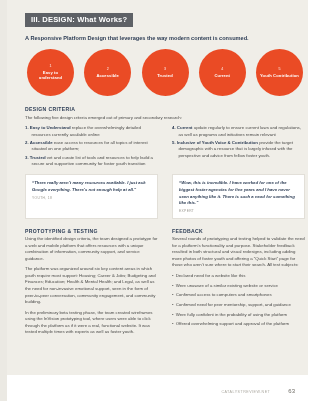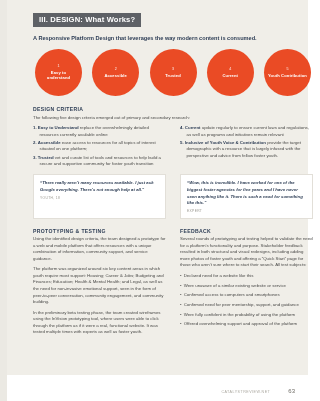--- a/index.html
+++ b/index.html
@@ -17,21 +17,21 @@
   .gutter{
     position:absolute;left:0;top:0;width:7px;height:401px;
     background:#ebe9e3;
     border-right:1px solid #d9d6ce;
   }
   .sheet{
     position:absolute;left:7px;top:0;width:301px;height:401px;
     background:#f0eee8;
   }
   .content{
-    position:absolute;left:26px;top:8px;width:280px;height:365px;
+    position:absolute;left:18px;top:8px;width:280px;height:365px;
   }
 
   
   .titlebar{
     background:#5e6166;
     color:#ffffff;
     font-size:7.6px;
     font-weight:bold;
     letter-spacing:0.15px;
     padding:3.5px 6px 3.5px 6px;

